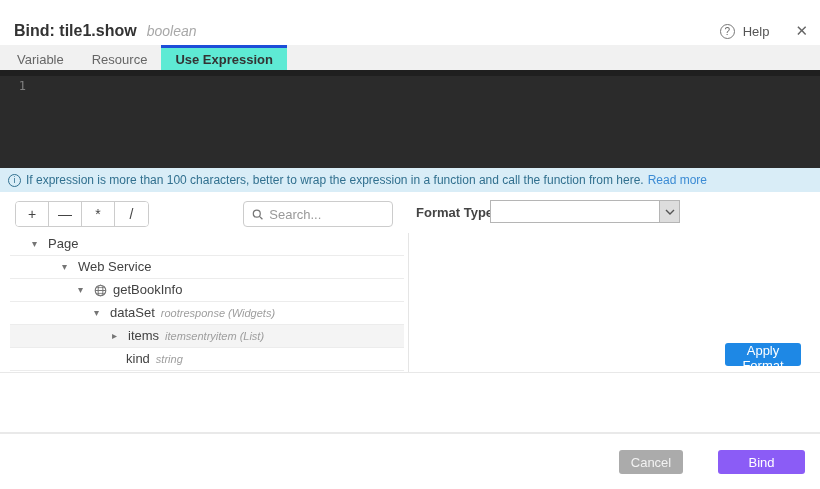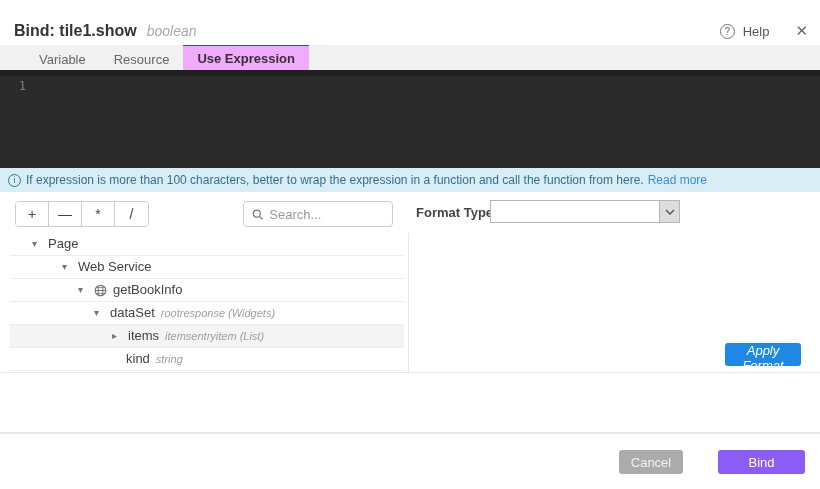--- a/index.html
+++ b/index.html
@@ -12,24 +12,24 @@
   .title { font-size:16px; font-weight:bold; color:#333; }
   .title-type { font-size:14px; font-style:italic; color:#a8a8a8; }
   .header-right { position:absolute; right:12px; top:12px; display:flex; align-items:center; gap:8px; }
   .help-icon { width:15px; height:15px; border:1px solid #777; border-radius:50%; color:#666;
                font-size:10px; display:flex; align-items:center; justify-content:center; cursor:pointer; }
   .help-label { font-size:13px; color:#555; cursor:pointer; }
   .close-icon { font-size:15px; color:#666; margin-left:18px; cursor:pointer; }
 
   
   .tabbar { position:absolute; top:45px; left:0; width:820px; height:25px; background:#f1f1f1;
-            display:flex; align-items:stretch; padding-left:25px; }
+            display:flex; align-items:stretch; padding-left:3px; }
   .tab { display:flex; align-items:center; padding:0 14px; font-size:13px; color:#666;
          cursor:pointer; border-top:3px solid transparent; }
-  .tab.active { background:#f0abfc; color:#333; font-weight:bold; border-top:1px solid #1d4ed8; }
+  .tab.active { background:#5eead4; color:#333; font-weight:bold; border-top:3px solid #1d4ed8; }
 
   
   .editor { position:absolute; top:70px; left:0; width:820px; height:98px; background:#2b2b2b;
             font-family:"DejaVu Sans Mono","Liberation Mono",monospace; }
   .editor-topedge { position:absolute; top:0; left:0; width:100%; height:6px; background:#1f1f1f; }
   .code-line { position:absolute; top:8px; left:0; width:100%; height:17px; display:flex; }
   .gutter { width:26px; text-align:right; color:#808080; font-size:12px; line-height:17px; }
   .code-text { margin-left:11px; font-size:12.5px; font-weight:600; line-height:17px; color:#d5e4e8; }
   .code-sel { background:#3d4757; padding:1px 2px 1px 0; border-left:2px solid #5bb75b; }
 
@@ -73,21 +73,21 @@
   .ind3{padding-left:84px}.ind4{padding-left:102px}.ind5{padding-left:116px}
 
   .vdivider { position:absolute; left:408px; top:233px; height:139px; width:1px; background:#e5e5e5; }
   .hdivider-mid { position:absolute; top:372px; left:0; width:820px; height:1px; background:#e8e8e8; }
   .hdivider-foot { position:absolute; top:432px; left:0; width:820px; height:2px; background:#e9e9e9; }
 
   
   .btn { border:none; border-radius:3px; font-size:13px; cursor:pointer;
          font-family:"Liberation Sans",sans-serif; }
   .btn-apply { position:absolute; top:343px; left:725px; width:76px; height:23px;
-               background:#1e88e5; color:#fff;font-style:italic; }
+               background:#1e88e5; color:#fff; }
   .btn-cancel { position:absolute; top:450px; left:619px; width:64px; height:24px;
                 background:#ababab; color:#f2f2f2; }
   .btn-bind { position:absolute; top:450px; left:718px; width:87px; height:24px;
               background:#8b5cf6; color:#fff; }
 </style>
 </head>
 <body>
 
 <div class="app">
 

